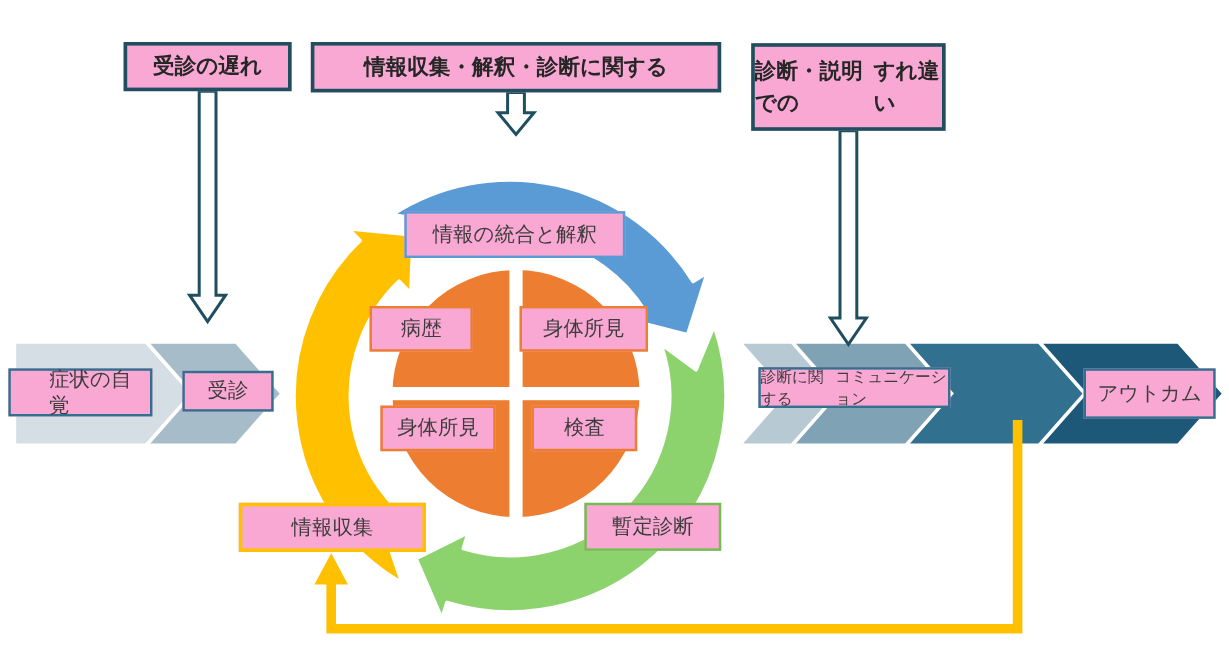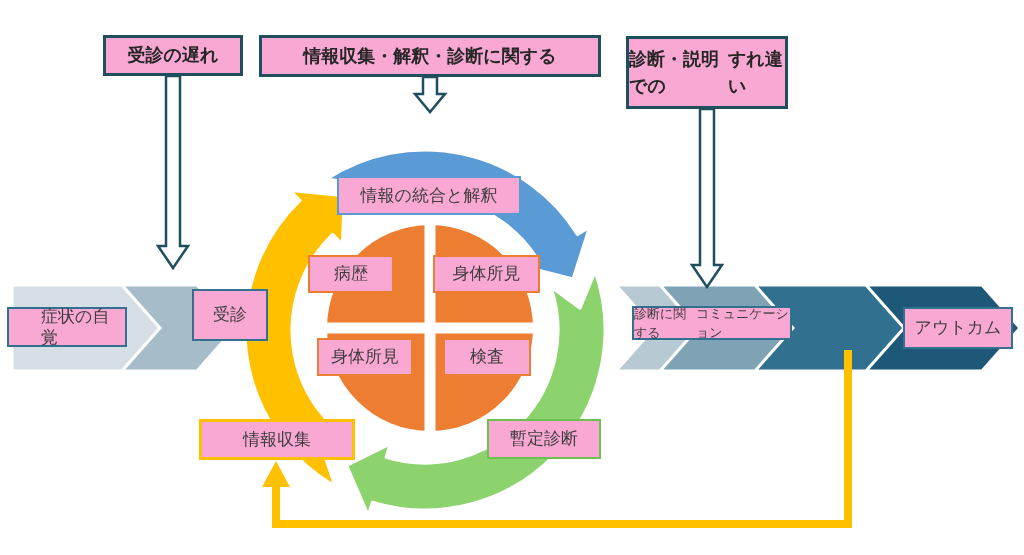--- a/index.html
+++ b/index.html
@@ -52,21 +52,21 @@
   </svg>
 
   <div class="labelbox ann" style="left:103px;top:35px;width:140px;height:41px;">受診の遅れ</div>
   <div class="labelbox ann" style="left:259px;top:35px;width:342px;height:42px;">情報収集・解釈・診断に関する</div>
   <div class="labelbox ann two-line" style="left:626px;top:36px;width:162px;height:73px;">
     <span>診断・説明での</span>
     <span>すれ違い</span>
   </div>
 
   <div class="labelbox flowbox" style="left:7px;top:307px;width:120px;height:40px;padding-left:32px;">症状の自覚</div>
-  <div class="labelbox flowbox" style="left:152px;top:289px;width:76px;height:52px;margin-left:40px;">受診</div>
+  <div class="labelbox flowbox" style="left:152px;top:309px;width:76px;height:34px;">受診</div>
 
   <div class="labelbox cyclebox-blue" style="left:337px;top:128px;width:184px;height:39px;">情報の統合と解釈</div>
   <div class="labelbox cyclebox-green" style="left:487px;top:419px;width:114px;height:40px;">暫定診断</div>
   <div class="labelbox cyclebox-yellow" style="left:199px;top:419px;width:156px;height:41px;">情報収集</div>
 
   <div class="labelbox corebox" style="left:308px;top:255px;width:86px;height:38px;">病歴</div>
   <div class="labelbox corebox" style="left:433px;top:255px;width:107px;height:38px;">身体所見</div>
   <div class="labelbox corebox" style="left:317px;top:338px;width:96px;height:38px;">身体所見</div>
   <div class="labelbox corebox" style="left:443px;top:338px;width:88px;height:38px;">検査</div>
 

